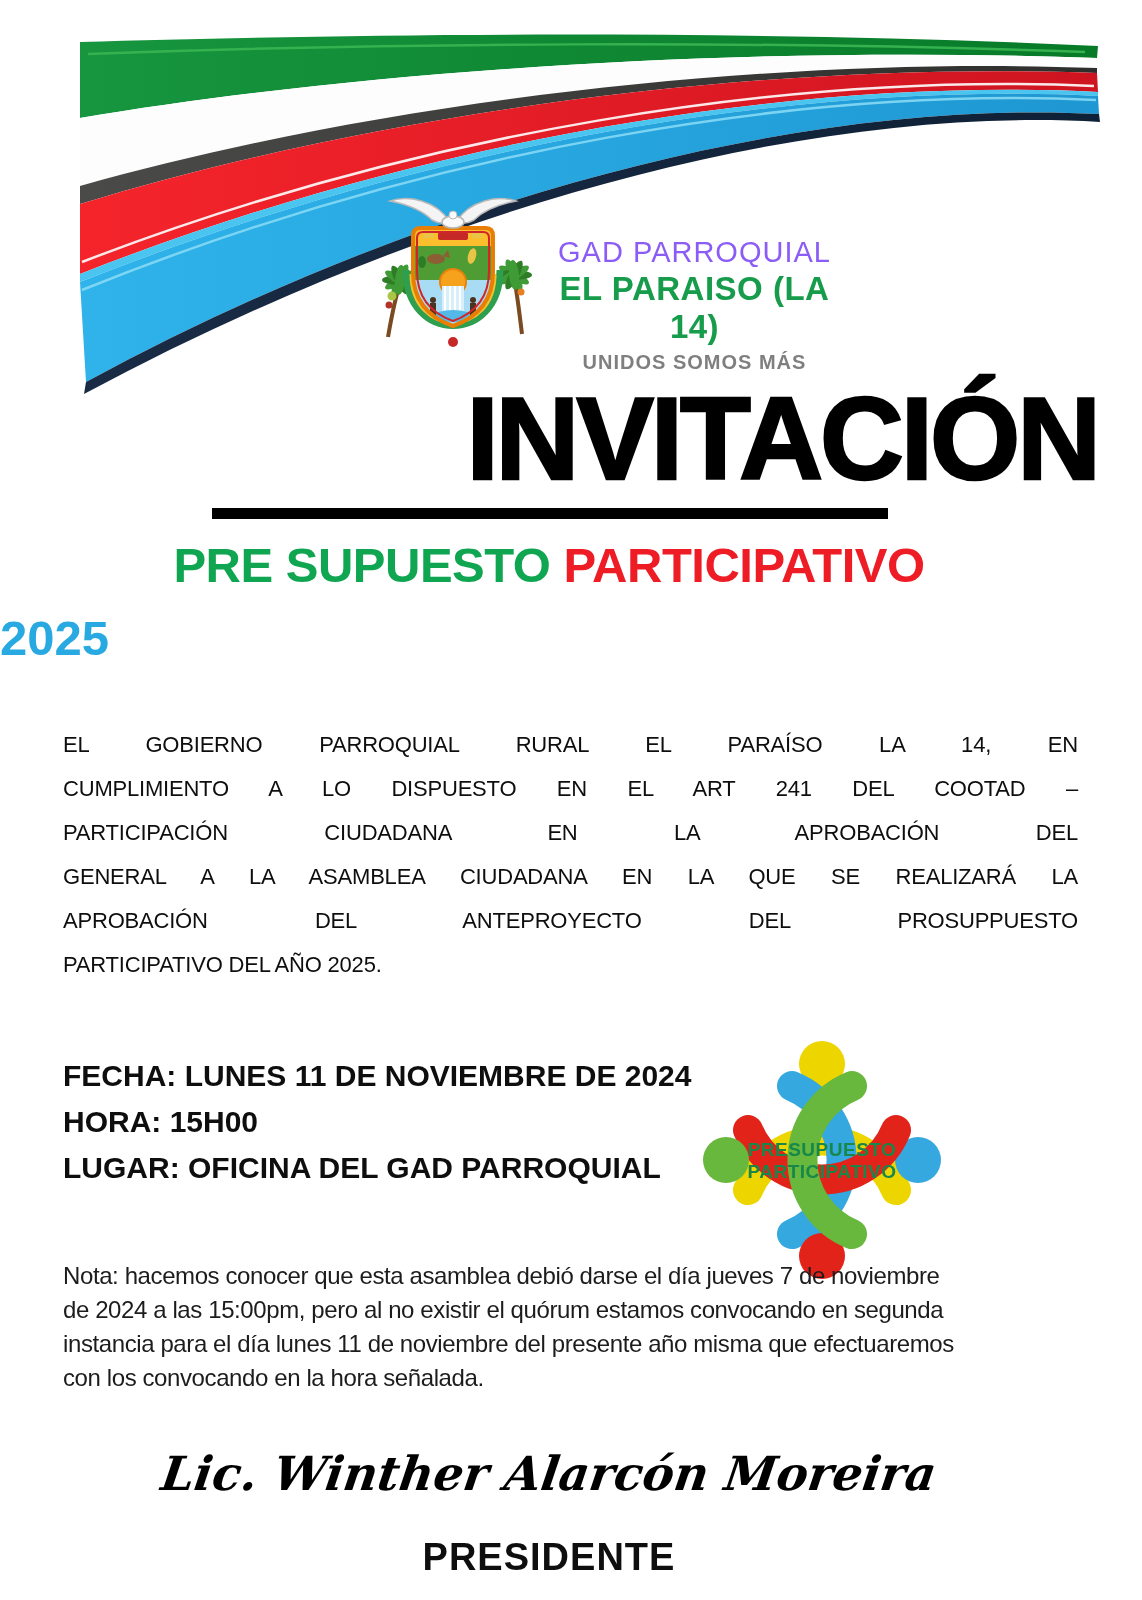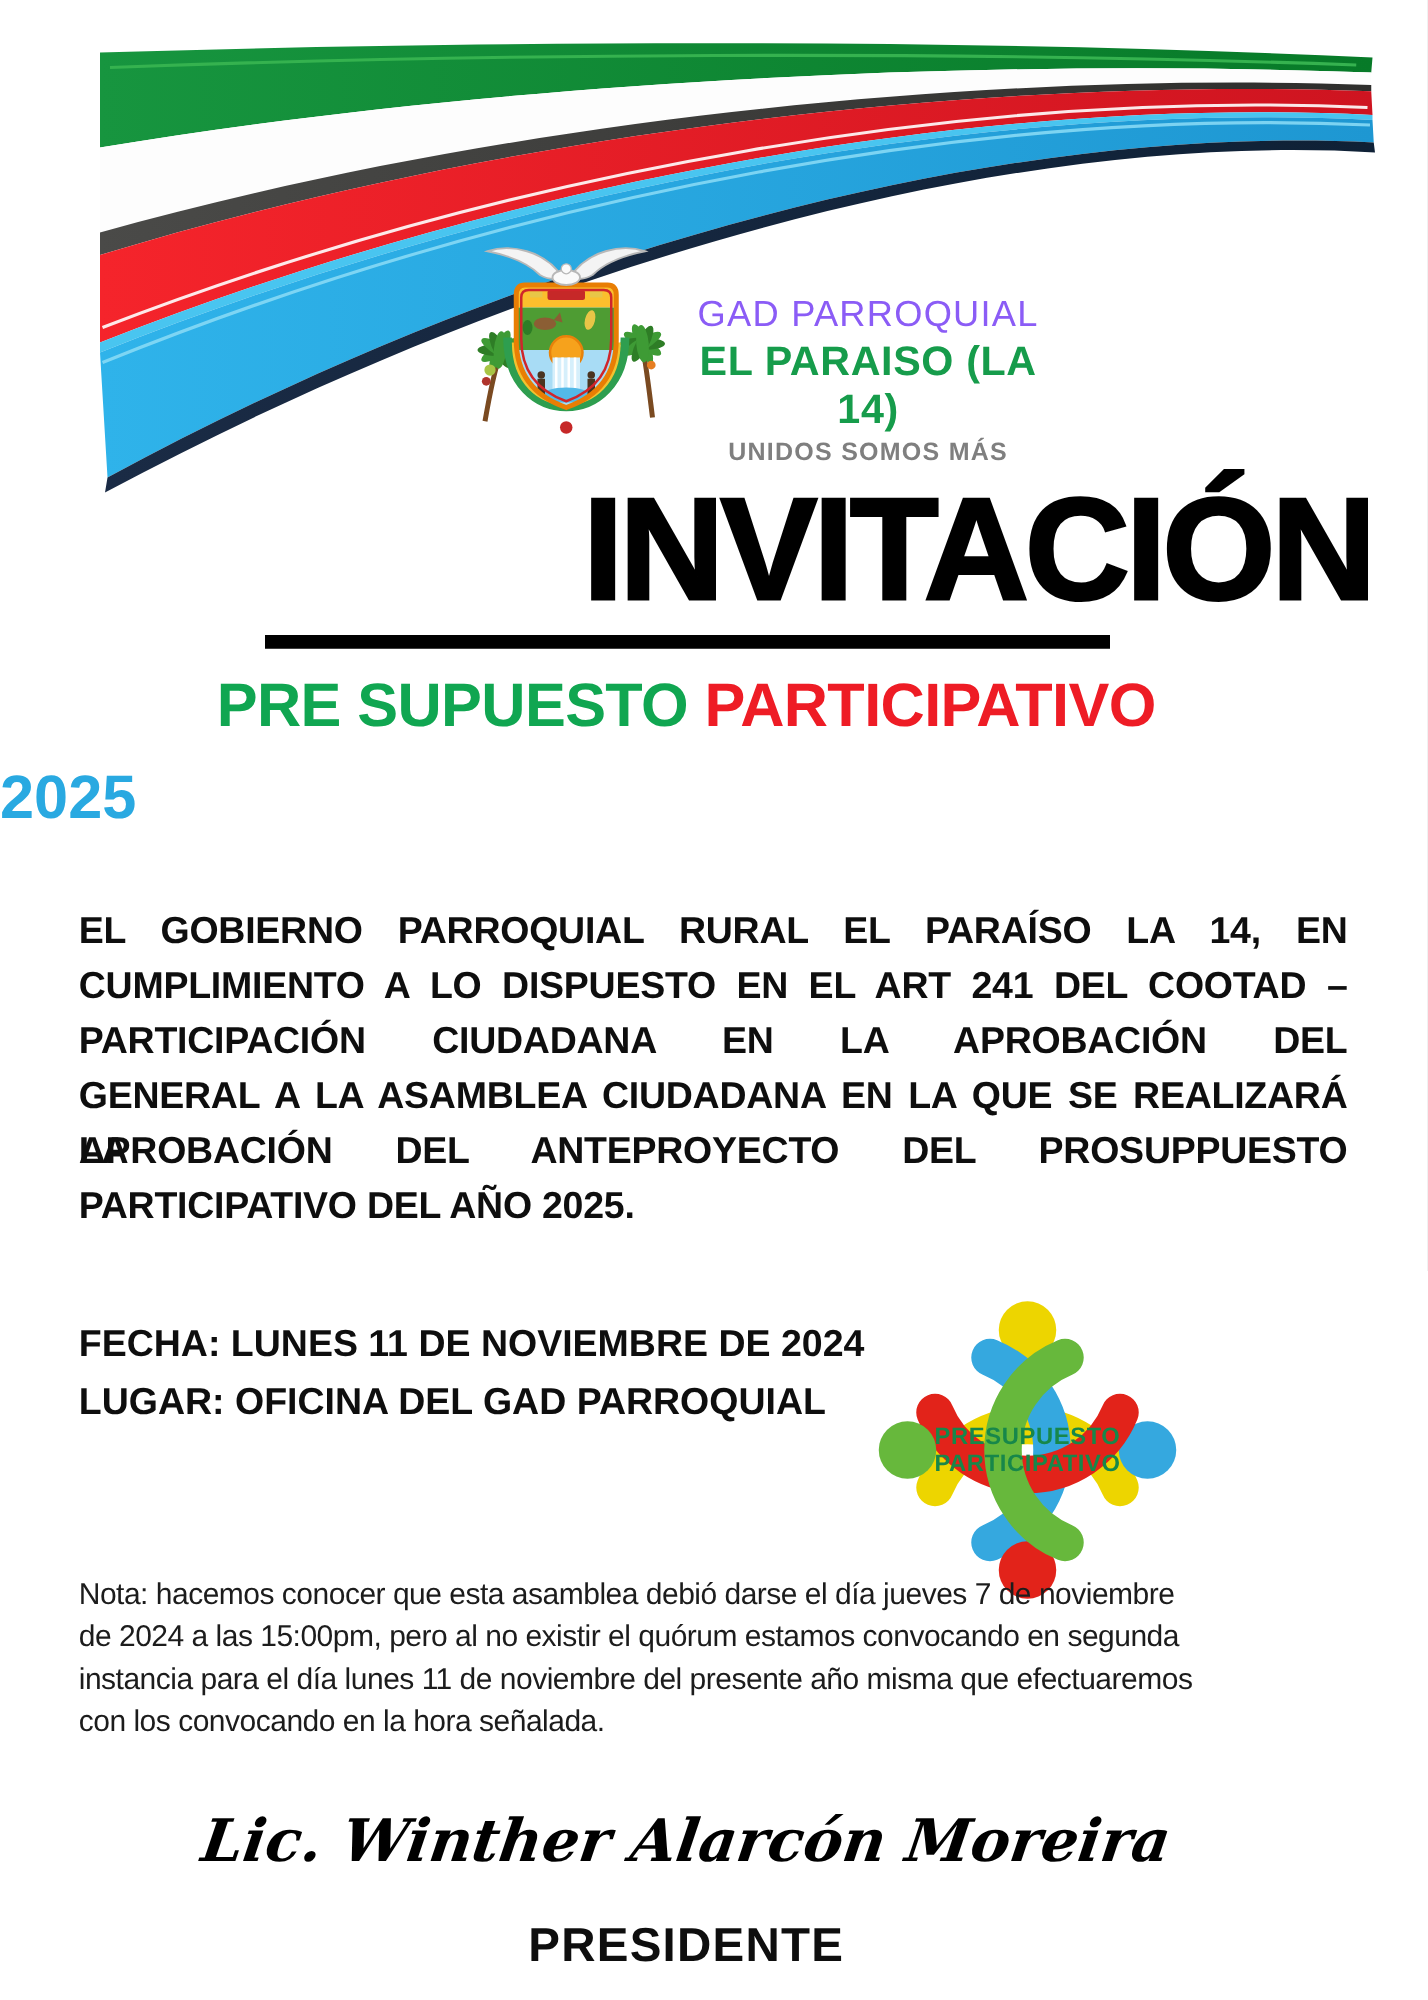--- a/index.html
+++ b/index.html
@@ -28,21 +28,21 @@
     font-size:49px;font-weight:bold;letter-spacing:-.5px;
   }
   .subtitle .green{color:#10A651;}
   .subtitle .red{color:#EE1C25;}
   .year{
     position:absolute;left:0;top:610px;width:1098px;text-align:left;
     font-size:49px;font-weight:bold;color:#29A9E1;
   }
 
   
-  .body-text{position:absolute;left:63px;top:723px;width:1015px;font-size:30px;font-weight:bold;letter-spacing:-.2px;}
+  .body-text{position:absolute;left:63px;top:723px;width:1015px;font-size:22px;font-weight:normal;letter-spacing:-.2px;}
   .body-text .line{height:44px;line-height:44px;text-align:justify;text-align-last:justify;}
   .body-text .line.last{text-align-last:left;}
 
   
   .details{position:absolute;left:63px;top:1053px;font-size:30px;font-weight:bold;}
   .details .line{height:46px;line-height:46px;}
 
   
   .logo-participativo{position:absolute;left:692px;top:1030px;width:260px;height:260px;}
   .logo-text{
@@ -194,20 +194,21 @@
     <div class="line">EL GOBIERNO PARROQUIAL RURAL EL PARAÍSO LA 14, EN</div>
     <div class="line">CUMPLIMIENTO A LO DISPUESTO EN EL ART 241 DEL COOTAD –</div>
     <div class="line">PARTICIPACIÓN CIUDADANA EN LA APROBACIÓN DEL</div>
     <div class="line">GENERAL A LA ASAMBLEA CIUDADANA EN LA QUE SE REALIZARÁ LA</div>
     <div class="line">APROBACIÓN DEL ANTEPROYECTO DEL PROSUPPUESTO</div>
     <div class="line last">PARTICIPATIVO DEL AÑO 2025.</div>
   </div>
 
   <div class="details">
     <div class="line">FECHA: LUNES 11 DE NOVIEMBRE DE 2024</div>
+    <div class="line">HORA: 15H00</div>
     <div class="line">LUGAR: OFICINA DEL GAD PARROQUIAL</div>
   </div>
 
   <svg class="logo-participativo" viewBox="0 0 260 260">
     <circle cx="130" cy="130" r="58" fill="#FFFFFF"></circle>
 
     <g>
       <path d="M56,160 A80,80 0 0 1 204,160" stroke="#EDD500" stroke-width="30" stroke-linecap="round" fill="none"></path>
       <circle cx="130" cy="34" r="23" fill="#EDD500"></circle>
     </g>

